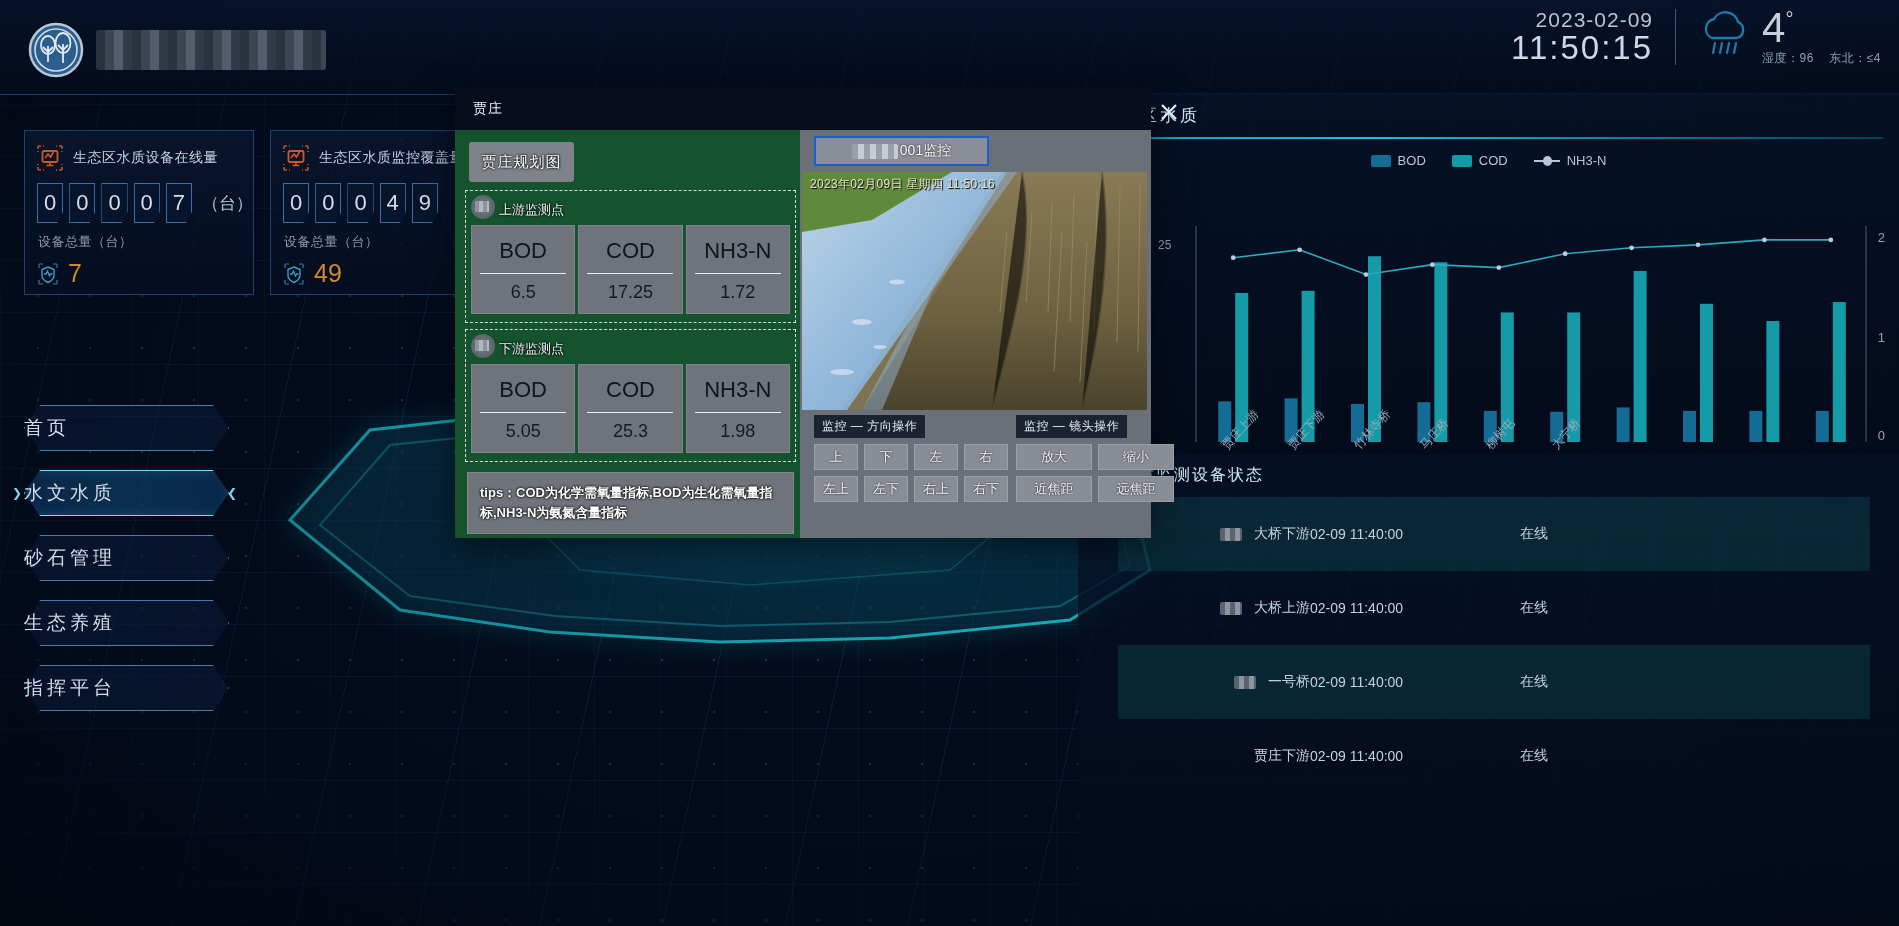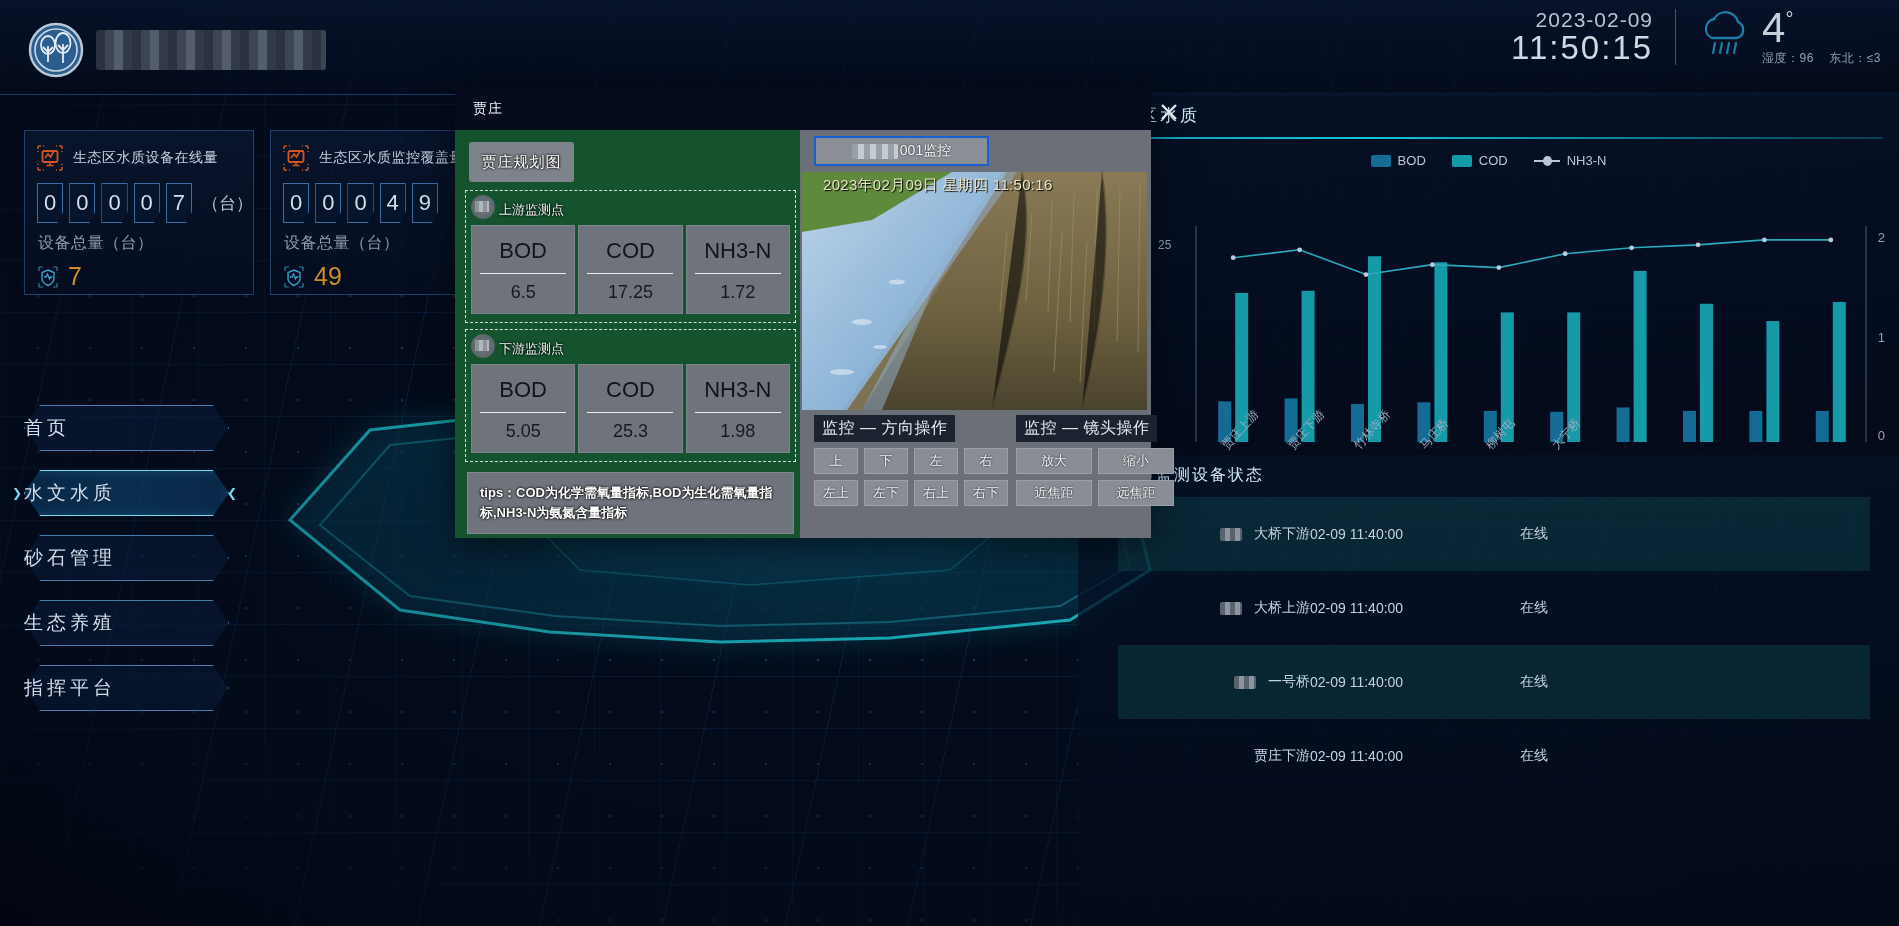--- a/index.html
+++ b/index.html
@@ -74,21 +74,21 @@
   .card-name { font-size: 14px; color:#c4d0de; letter-spacing:.5px; white-space:nowrap; }
   .digits { display:flex; align-items:center; gap:6px; padding: 12px 0 0 12px; }
   .digit {
     width: 27px; height: 40px; border: 1px solid rgba(70,125,185,.85);
     background: rgba(8,22,46,.8);
     display:flex; align-items:center; justify-content:center;
     font-size: 22px; color:#d6dfea;
     clip-path: polygon(0 0, 100% 0, 100% 72%, 78% 100%, 0 100%);
   }
   .digit-unit { font-size: 17px; color:#b7c3d2; margin-left: 4px;}
-  .card-sub { font-size: 16px; color:#8d9bad; padding: 10px 0 0 13px; letter-spacing:.5px;}
+  .card-sub { font-size: 13px; color:#8d9bad; padding: 10px 0 0 13px; letter-spacing:.5px;}
   .card-foot { display:flex; align-items:center; gap:10px; padding: 8px 0 0 13px;}
   .shield { width:20px; height:22px; }
   .card-val { font-size: 25px; color:#d08a2a; }
 
   
   .nav { position:absolute; left: 24px; top: 405px; width: 205px; }
   .nav-item {
     position: relative; height: 46px; margin-bottom: 19px;
     display:flex; align-items:center; justify-content:flex-start;
     font-size: 19px; letter-spacing: 4px; color:#d3dde9; cursor:pointer;
@@ -184,25 +184,25 @@
   .cam-btn {
     position:absolute; left: 14px; top: 6px; width: 175px; height: 30px;
     background:#8a8f97; border:2px solid #1a5fd0; color:#ffffff; font-size:14px;
     display:flex; align-items:center; justify-content:center; cursor:pointer;
     text-shadow: 0 0 2px #000;
   }
   .cam-redact { display:inline-block; width:46px; height:15px; border-radius:2px; margin-right:2px;
      background: repeating-linear-gradient(90deg,#9aa0a8 0 6px,#c6ccd3 6px 12px); }
   .cam-view { position:absolute; left: 2px; top: 42px; width: 345px; height: 238px; overflow:hidden;
      background:#223044;}
-  .cam-osd { position:absolute; left: 21px; top: 4px; font-size: 15px; color:#e8e2c8; z-index:3;
+  .cam-osd { position:absolute; left: 8px; top: 4px; font-size: 12px; color:#e8e2c8; z-index:3;
      text-shadow: 1px 1px 1px #000; letter-spacing:.3px;}
   .cam-ctrls { position:absolute; left:0; top: 285px; width:351px; color:#dde4ec;}
   .ctl-group { position:absolute; }
-  .ctl-title { font-size: 16px; color:#e3eaf2; background:#1b2330; display:inline-block;
+  .ctl-title { font-size: 12px; color:#e3eaf2; background:#1b2330; display:inline-block;
      padding: 3px 8px; letter-spacing: .5px; }
   .ctl-rows { margin-top: 6px; }
   .ctl-row { display:flex; gap: 6px; margin-bottom: 6px; }
   .ctl-btn { width: 44px; height: 26px; background:#898e96; border:1px solid #9aa0a8; color:#f2f5f8;
      font-size: 13px; display:flex; align-items:center; justify-content:center; cursor:pointer;
      text-shadow: 0 0 2px #000;}
   .ctl-btn.wide { width: 76px; }
   .modal-close { position:absolute; right: -28px; top: 14px; width:20px; height:20px; cursor:pointer;}
 </style>
 </head>
@@ -248,21 +248,21 @@
           </g>
         </svg>
         <div>
           <div style="display:flex;align-items:flex-start;">
             <span class="w-temp">4</span>
             <span class="w-deg">°</span>
           </div>
           <div class="w-sub">
             <span>湿度：96</span>
             &nbsp;&nbsp;
-            <span>东北：≤3</span>
+            <span>东北：≤4</span>
           </div>
         </div>
       </div>
     </div>
   </div>
 
   <div class="card" style="left:24px;">
     <div class="card-title">
       <svg class="card-ico" viewBox="0 0 26 26">
         <path d="M1 1 h6 M1 1 v6 M25 1 h-6 M25 1 v6 M1 25 h6 M1 25 v-6 M25 25 h-6 M25 25 v-6" stroke="#c4501f" stroke-width="1.6" fill="none" stroke-dasharray="3 2"></path>

